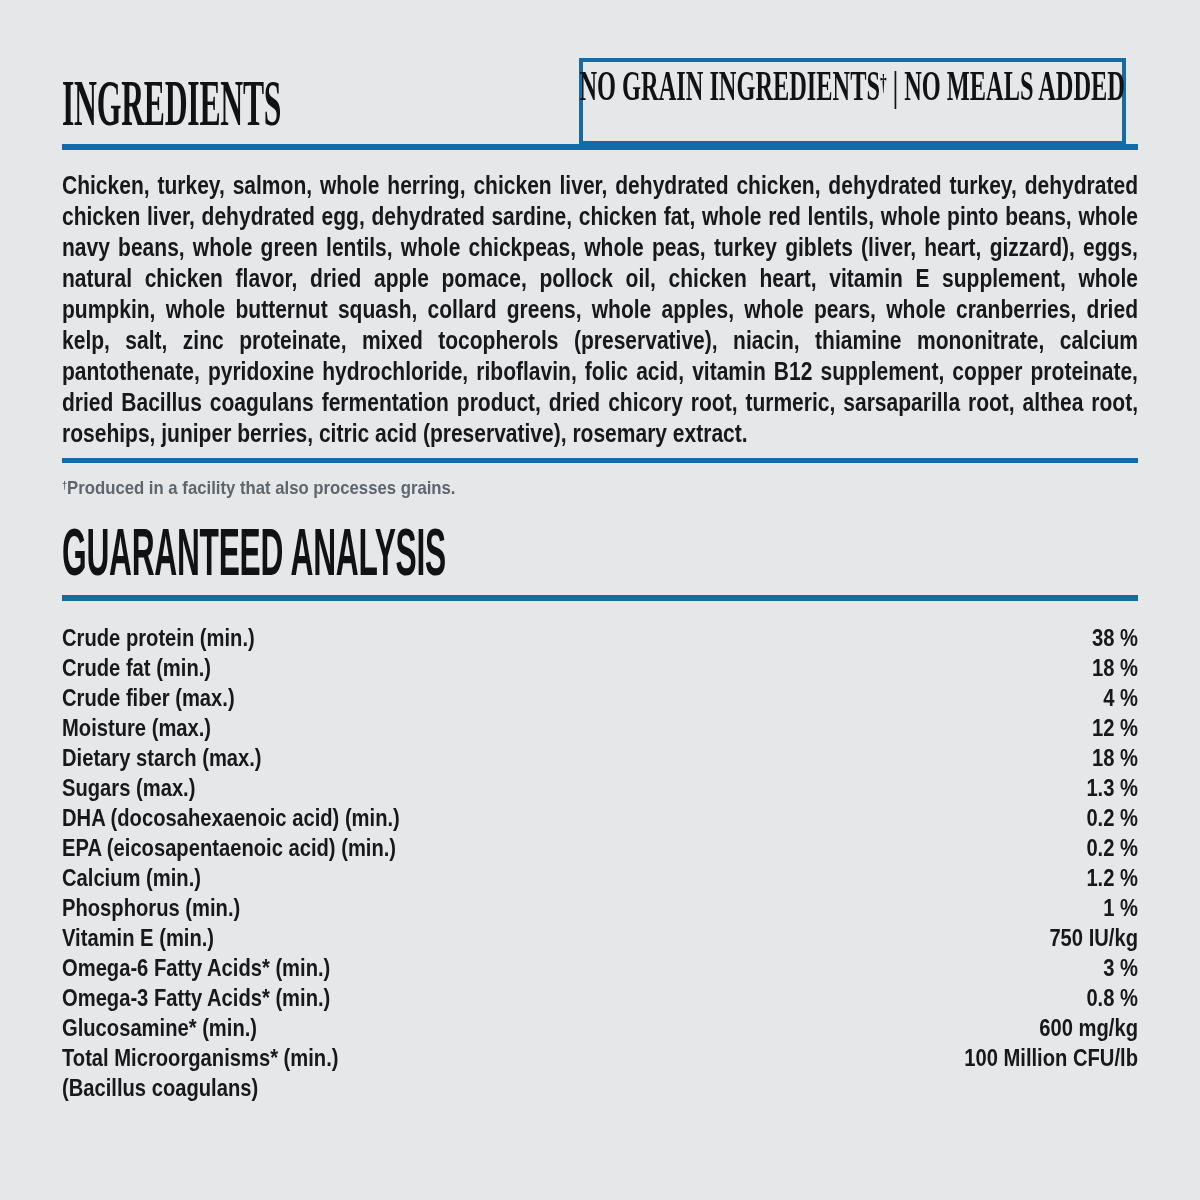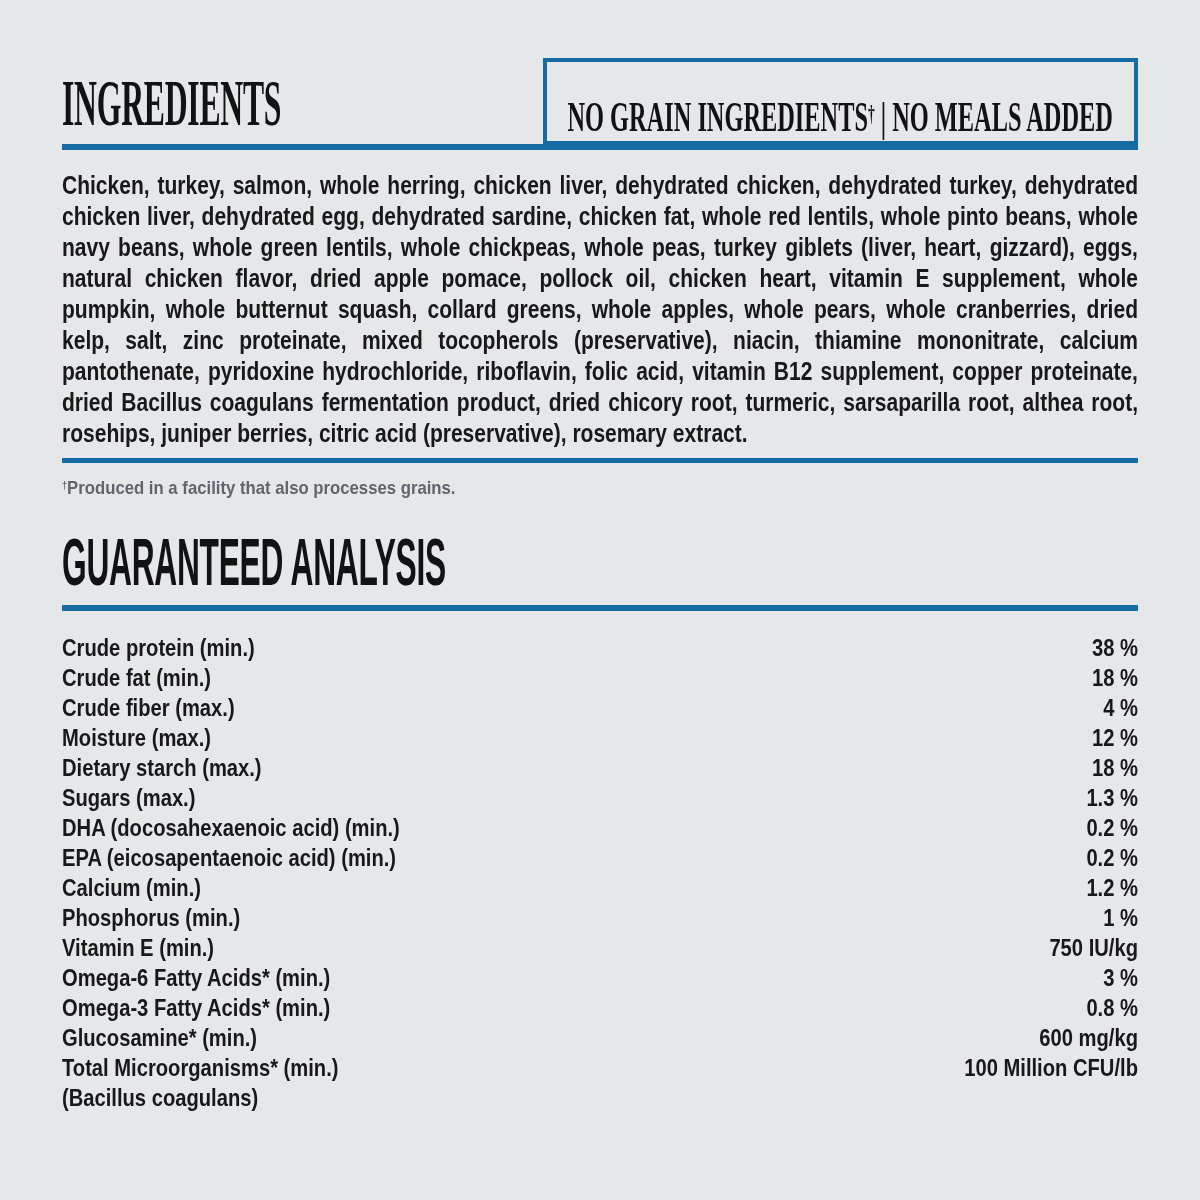--- a/index.html
+++ b/index.html
@@ -22,25 +22,25 @@
     margin: 0;
     letter-spacing: -0.5px;
     transform: scaleX(0.48);
     transform-origin: 0 0;
     white-space: nowrap;
     color: #111214;
   }
   .header .display-title { position: absolute; left: 0; top: 70px; }
   .badge {
     position: absolute;
-    right: 0; top: 58px;
-    width: 595px; height: 87px;
+    right: 12px; top: 58px;
+    width: 547px; height: 87px;
     border: 4px solid #176ba5;
     box-sizing: border-box;
-    display: flex; align-items: flex-end; justify-content: center;
+    display: flex; align-items: flex-start; justify-content: center;
     background: transparent;
   }
   .badge-text {
     font-size: 42px;
     font-weight: bold;
     white-space: nowrap;
     transform: scaleX(0.58);
     color: #111214;
   }
   .badge-text sup, .footnote sup {
@@ -66,21 +66,21 @@
   .rule.mid { margin-top: 9px; height: 5px; }
   .footnote {
     margin: 14px 0 0 0;
     font-size: 19px;
     font-weight: bold;
     color: #5e666d;
     transform: scaleX(0.88);
     transform-origin: 0 0;
     white-space: nowrap;
   }
-  .ga-wrap { margin-top: 30px; }
+  .ga-wrap { margin-top: 20px; }
   .ga-wrap .display-title { margin: 0; }
   .rule.ga { margin-top: 10px; }
   .table {
     margin-top: 22px;
     width: 1280px;
     transform: scaleX(0.8406);
     transform-origin: 0 0;
     font-size: 24px;
     font-weight: bold;
   }

